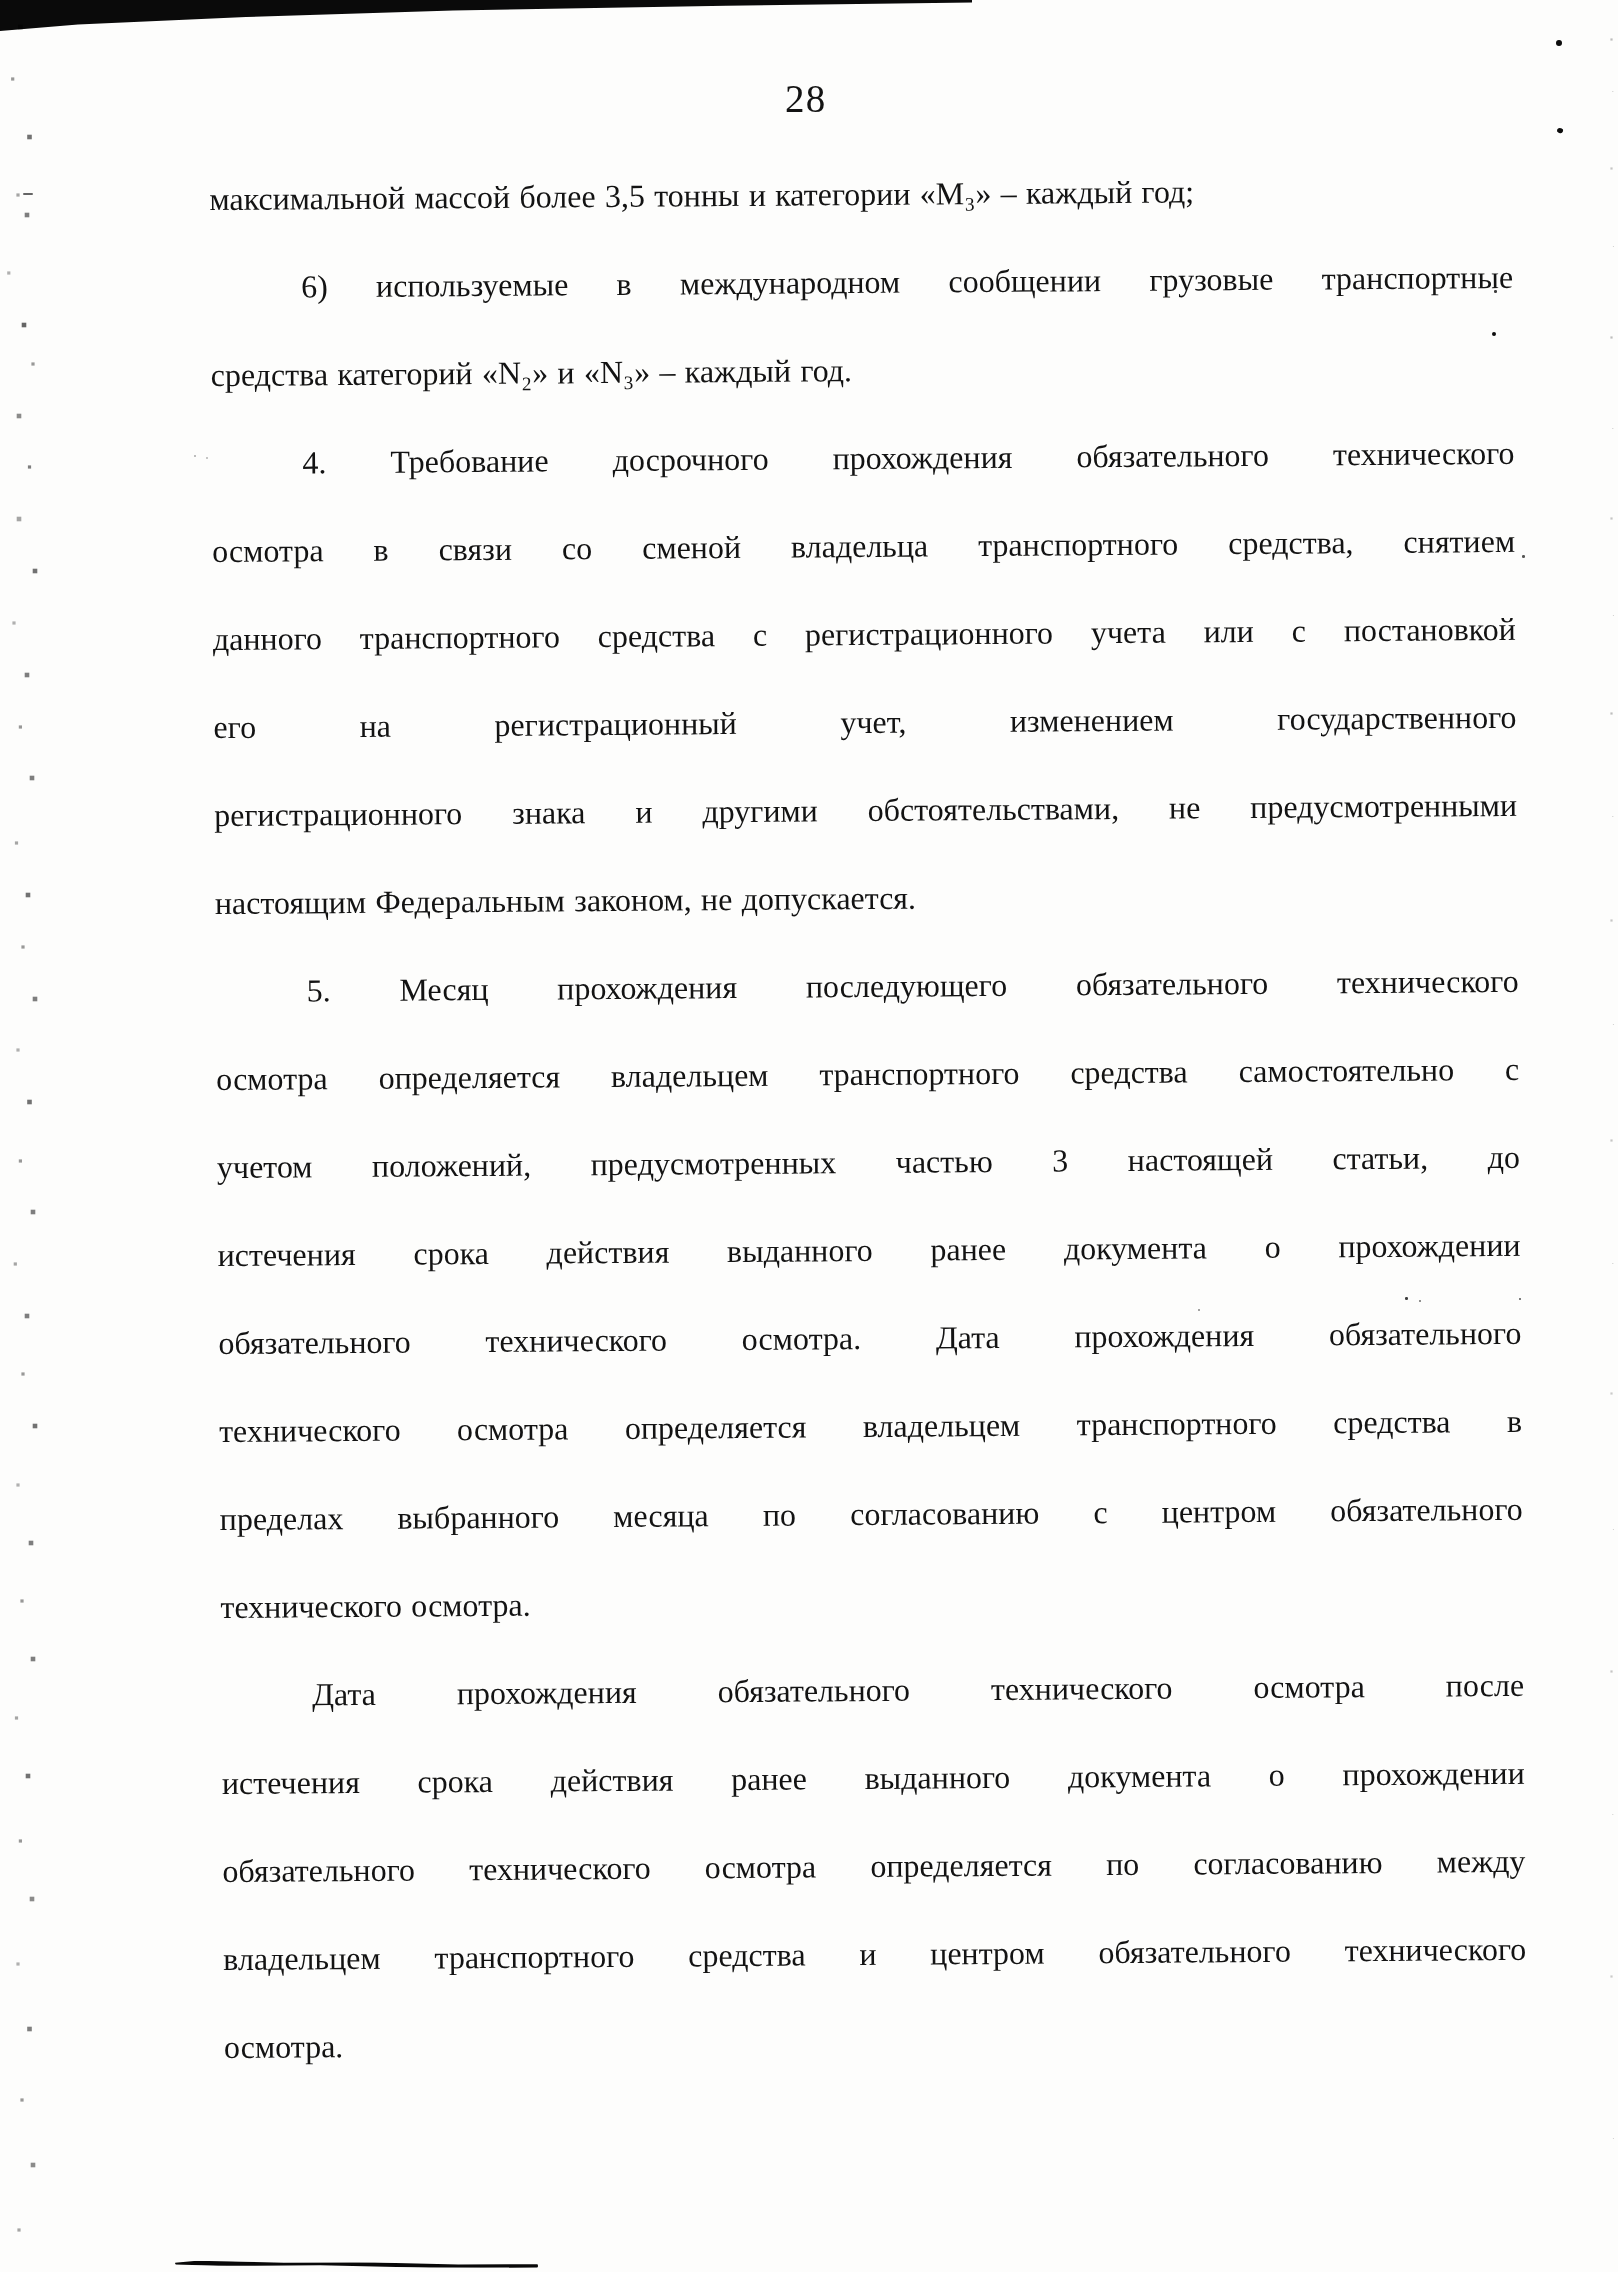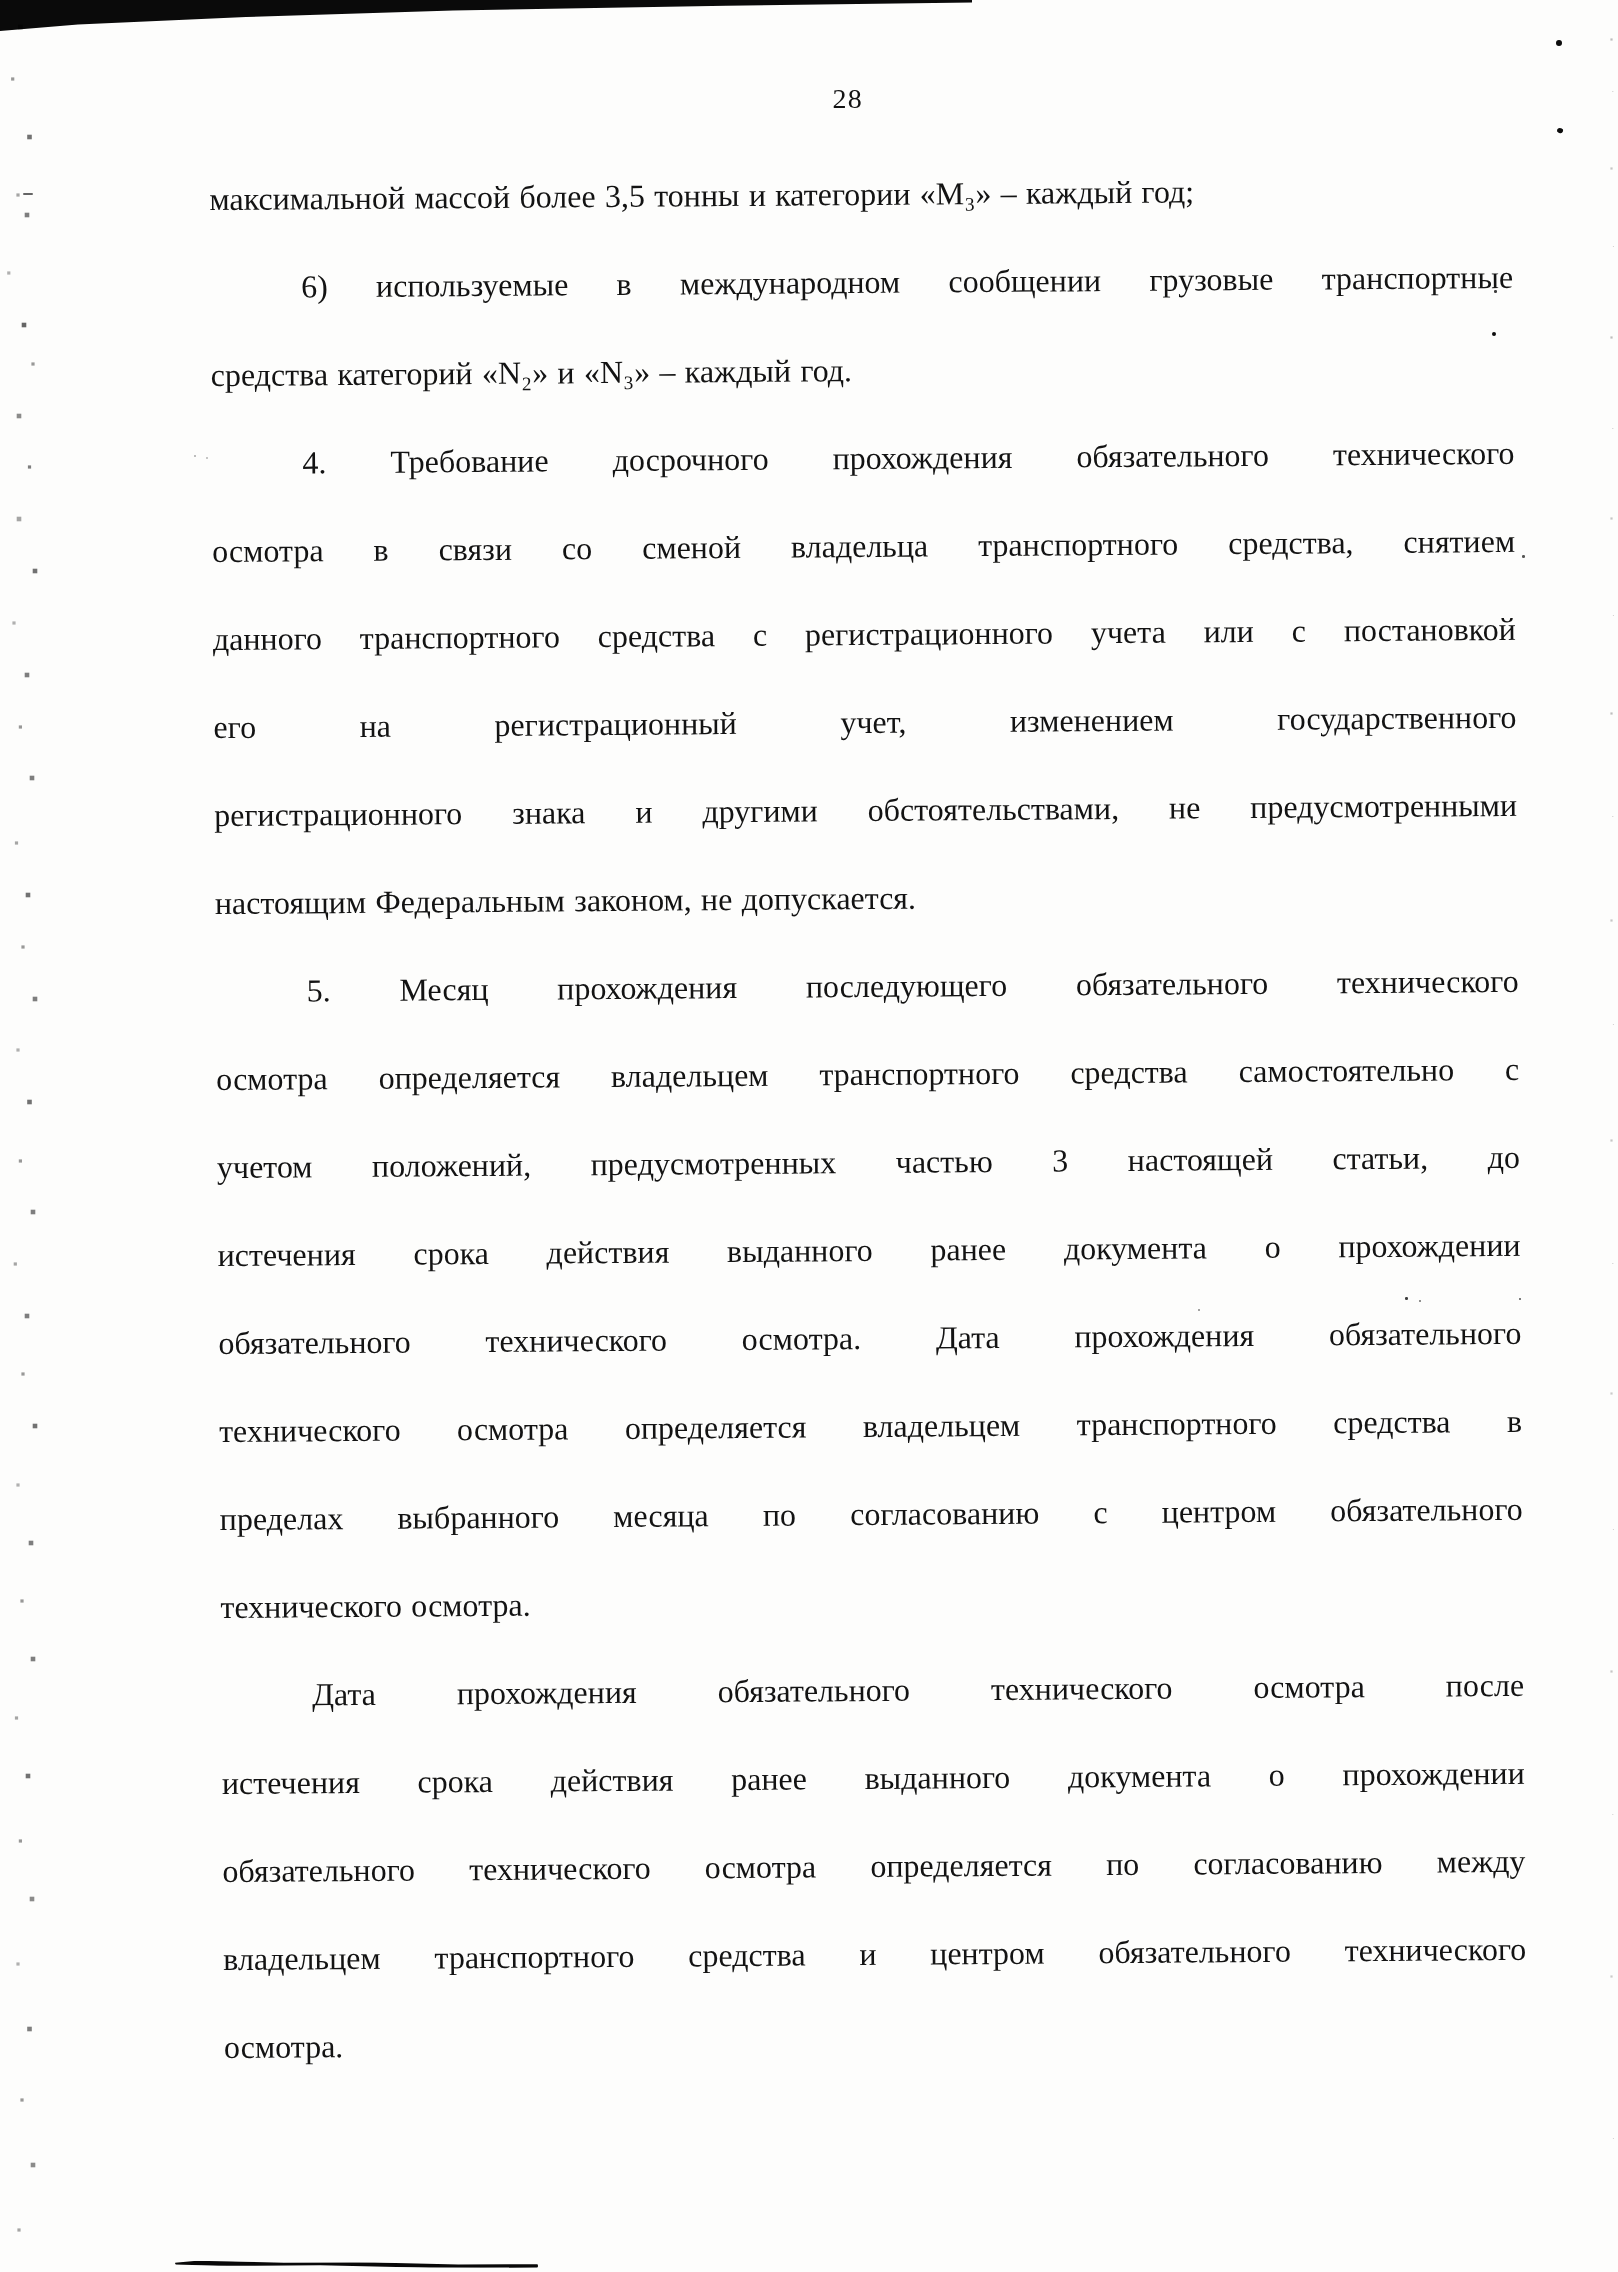--- a/index.html
+++ b/index.html
@@ -75,21 +75,21 @@
   .scan-dash-left { position: absolute; left: 23px; top: 193px; width: 9.7px; height: 1.9px; background: rgba(0,0,0,.6); border-radius: 1.3px; }
   .scan-smudge-bottom {
     position: absolute; left: 175px; top: 2262px; width: 363px; height: 5.2px;
     background: #080808; border-radius: 2.6px; transform: rotate(0.45deg);
     clip-path: polygon(0 40%, 6% 0, 30% 25%, 55% 5%, 78% 35%, 100% 15%, 100% 80%, 70% 100%, 40% 70%, 12% 95%, 0 75%);
   }
 
   
   .page-number {
     position: absolute; left: 785px; top: 76px; width: 78px;
-    font-size: 28px; line-height: 45px; text-align: right;
+    font-size: 39px; line-height: 45px; text-align: left;
     letter-spacing: 1.3px;
   }
   .doc-body {
     position: absolute; left: 209px; top: 150px; width: 1303px;
     transform: rotate(-0.45deg); transform-origin: 50% 0;
     font-size: 32px; word-spacing: 1.3px;
   }
   .line {
     height: 88px; line-height: 88px; overflow: hidden;
     text-align: justify; text-align-last: justify;

